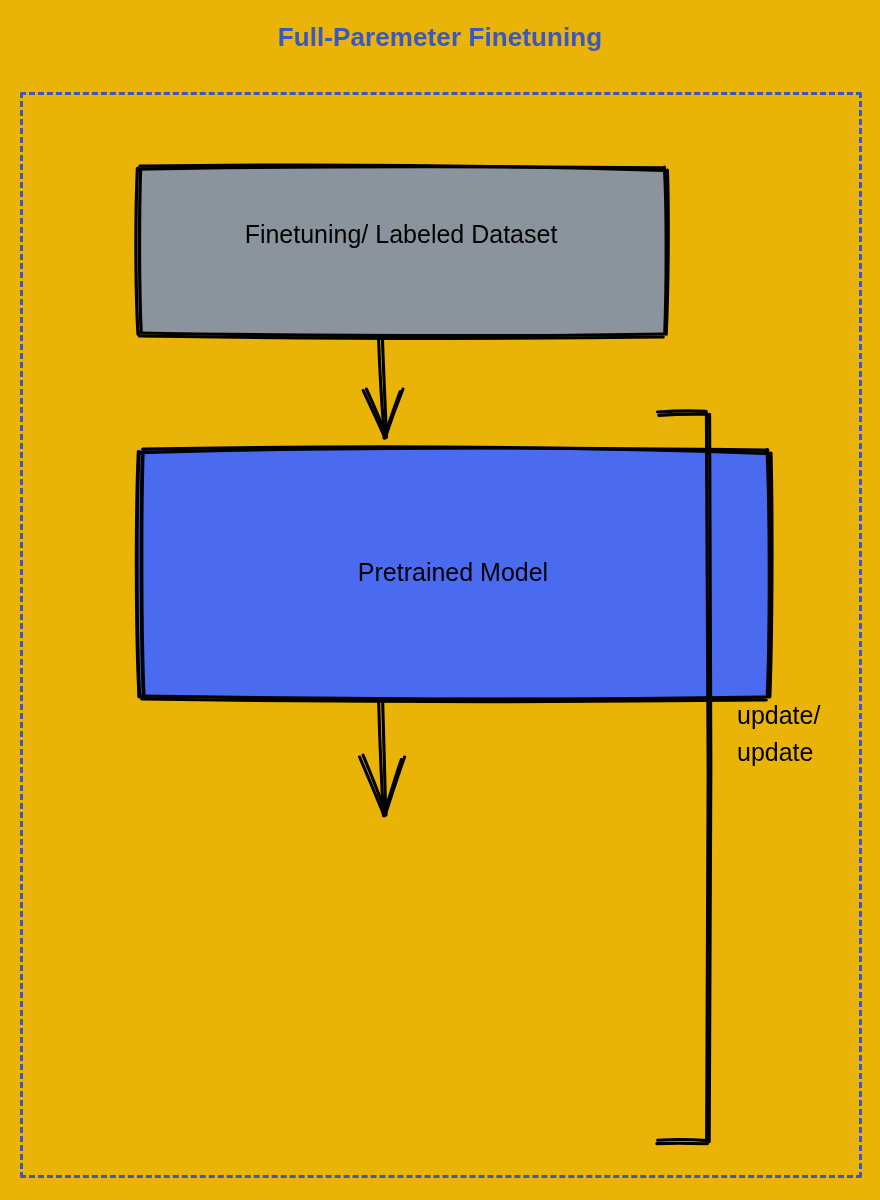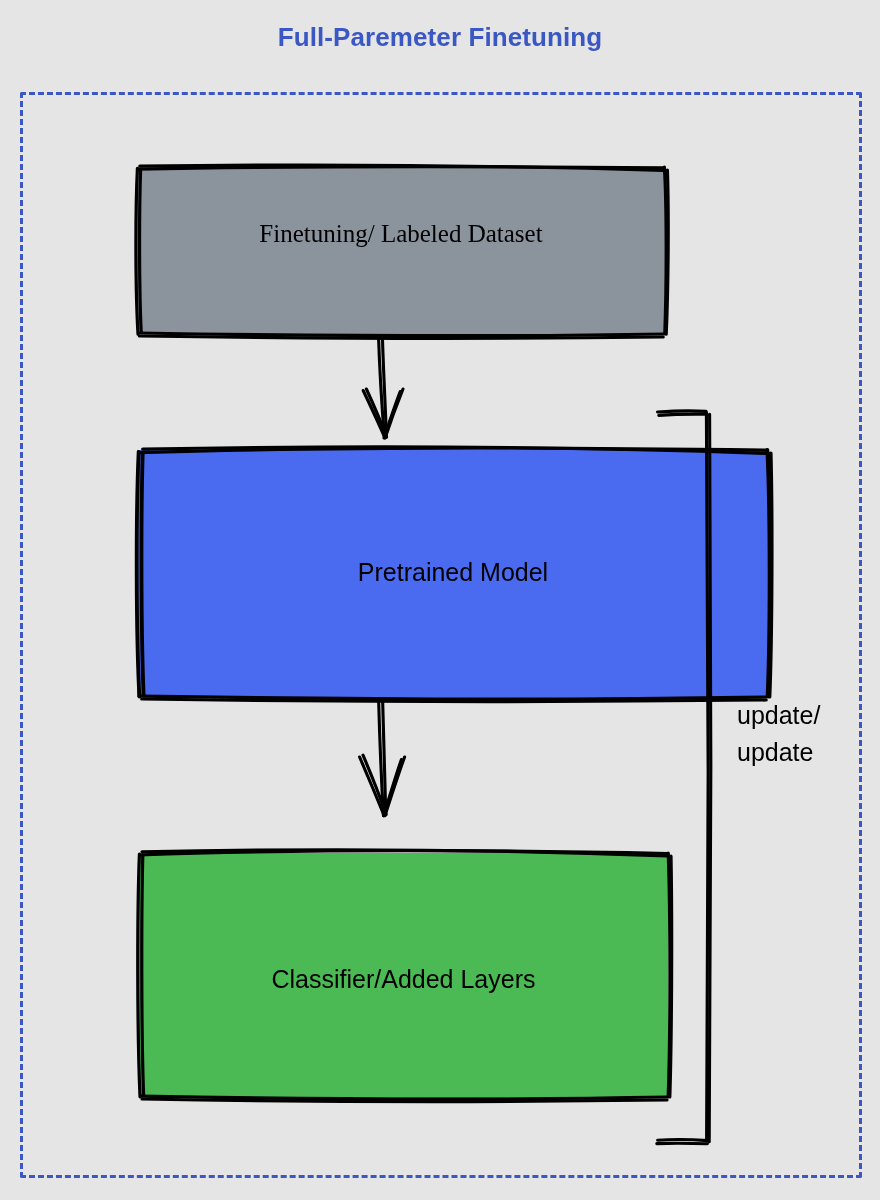--- a/index.html
+++ b/index.html
@@ -9,21 +9,21 @@
     background: #ffffff;
   }
   body {
     font-family: "Liberation Sans", sans-serif;
     -webkit-font-smoothing: antialiased;
   }
   #canvas {
     position: relative;
     width: 880px;
     height: 1200px;
-    background: #e5e5e5;
+    background: #eab308;
     overflow: hidden;
   }
 
   
   .diagram-title {
     position: absolute;
     left: 0;
     top: 22px;
     width: 880px;
     text-align: center;
@@ -81,21 +81,21 @@
   }
 
   
   #node-dataset {
     left: 137px;
     top: 168px;
     width: 528px;
     height: 166px;
     align-items: flex-start;
   }
-  #node-dataset .node-label { margin-top: 52px; font-family: Liberation Serif, serif; }
+  #node-dataset .node-label { margin-top: 52px; }
   #node-dataset .fill-layer { background: #8b939c; }
 
   
   #node-pretrained {
     left: 137px;
     top: 450px;
     width: 632px;
     height: 247px;
     align-items: flex-start;
   }
@@ -175,36 +175,20 @@
         <path d="M541.0 13.0 C 542.4 78, 542.0 198, 540.0 257.0"></path>
         <path d="M538.0 257.0 C 390 259.6, 190 259.4, 11.2 256.2"></path>
         <path d="M537.0 260.0 C 370 262.2, 160 261.6, 12.6 259.0"></path>
         <path d="M10.4 256.8 C 7.6 194, 7.4 74, 9.8 11.6"></path>
         <path d="M14.0 255.0 C 11.6 190, 11.8 68, 13.2 13.4"></path>
       </g>
     </svg>
     <div class="node-label">Pretrained Model</div>
   </div>
 
-  <div class="node" id="node-classifier">
-    <div class="fill-layer" style="background: rgb(76, 186, 84);"></div>
-    <svg class="sketch-svg" viewBox="0 0 549 264" preserveAspectRatio="none">
-      <g fill="none" stroke="#000000" stroke-width="3.2" stroke-linecap="round" stroke-linejoin="round">
-        <path d="M10.6 12.0 C 150 7.0, 345 6.6, 539.0 10.6"></path>
-        <path d="M13.0 8.8 C 175 5.4, 362 6.2, 538.0 13.0"></path>
-        <path d="M539.2 10.0 C 541.4 68, 541.6 186, 539.2 253.4"></path>
-        <path d="M542.0 13.2 C 543.2 76, 542.8 194, 540.8 254.0"></path>
-        <path d="M539.0 254.0 C 390 256.6, 190 256.4, 11.8 253.2"></path>
-        <path d="M538.0 257.0 C 370 259.2, 160 258.6, 13.0 256.0"></path>
-        <path d="M11.0 253.8 C 8.2 190, 8.0 72, 10.4 11.0"></path>
-        <path d="M14.6 252.0 C 12.2 188, 12.4 66, 13.8 12.8"></path>
-      </g>
-    </svg>
-    <div class="node-label">Classifier/Added Layers</div>
-  </div>
 
   <svg class="overlay-svg" viewBox="0 0 880 1200">
 
     <g fill="none" stroke="#000000" stroke-width="3.1" stroke-linecap="round" stroke-linejoin="round">
       <path d="M378.5 336 C 379.6 370, 382.0 408, 384.4 437.5"></path>
       <path d="M382.4 336 C 383.4 372, 385.6 410, 386.4 437.0"></path>
       <path d="M363.2 390.5 C 369.6 404, 378.4 423, 385.0 437.8"></path>
       <path d="M366.4 389.0 C 372.8 403, 381.0 422, 386.6 437.0"></path>
       <path d="M403.0 389.0 C 397.0 404, 390.4 422, 385.2 437.8"></path>
       <path d="M400.2 391.5 C 394.6 406, 389.0 423, 384.0 438.0"></path>

